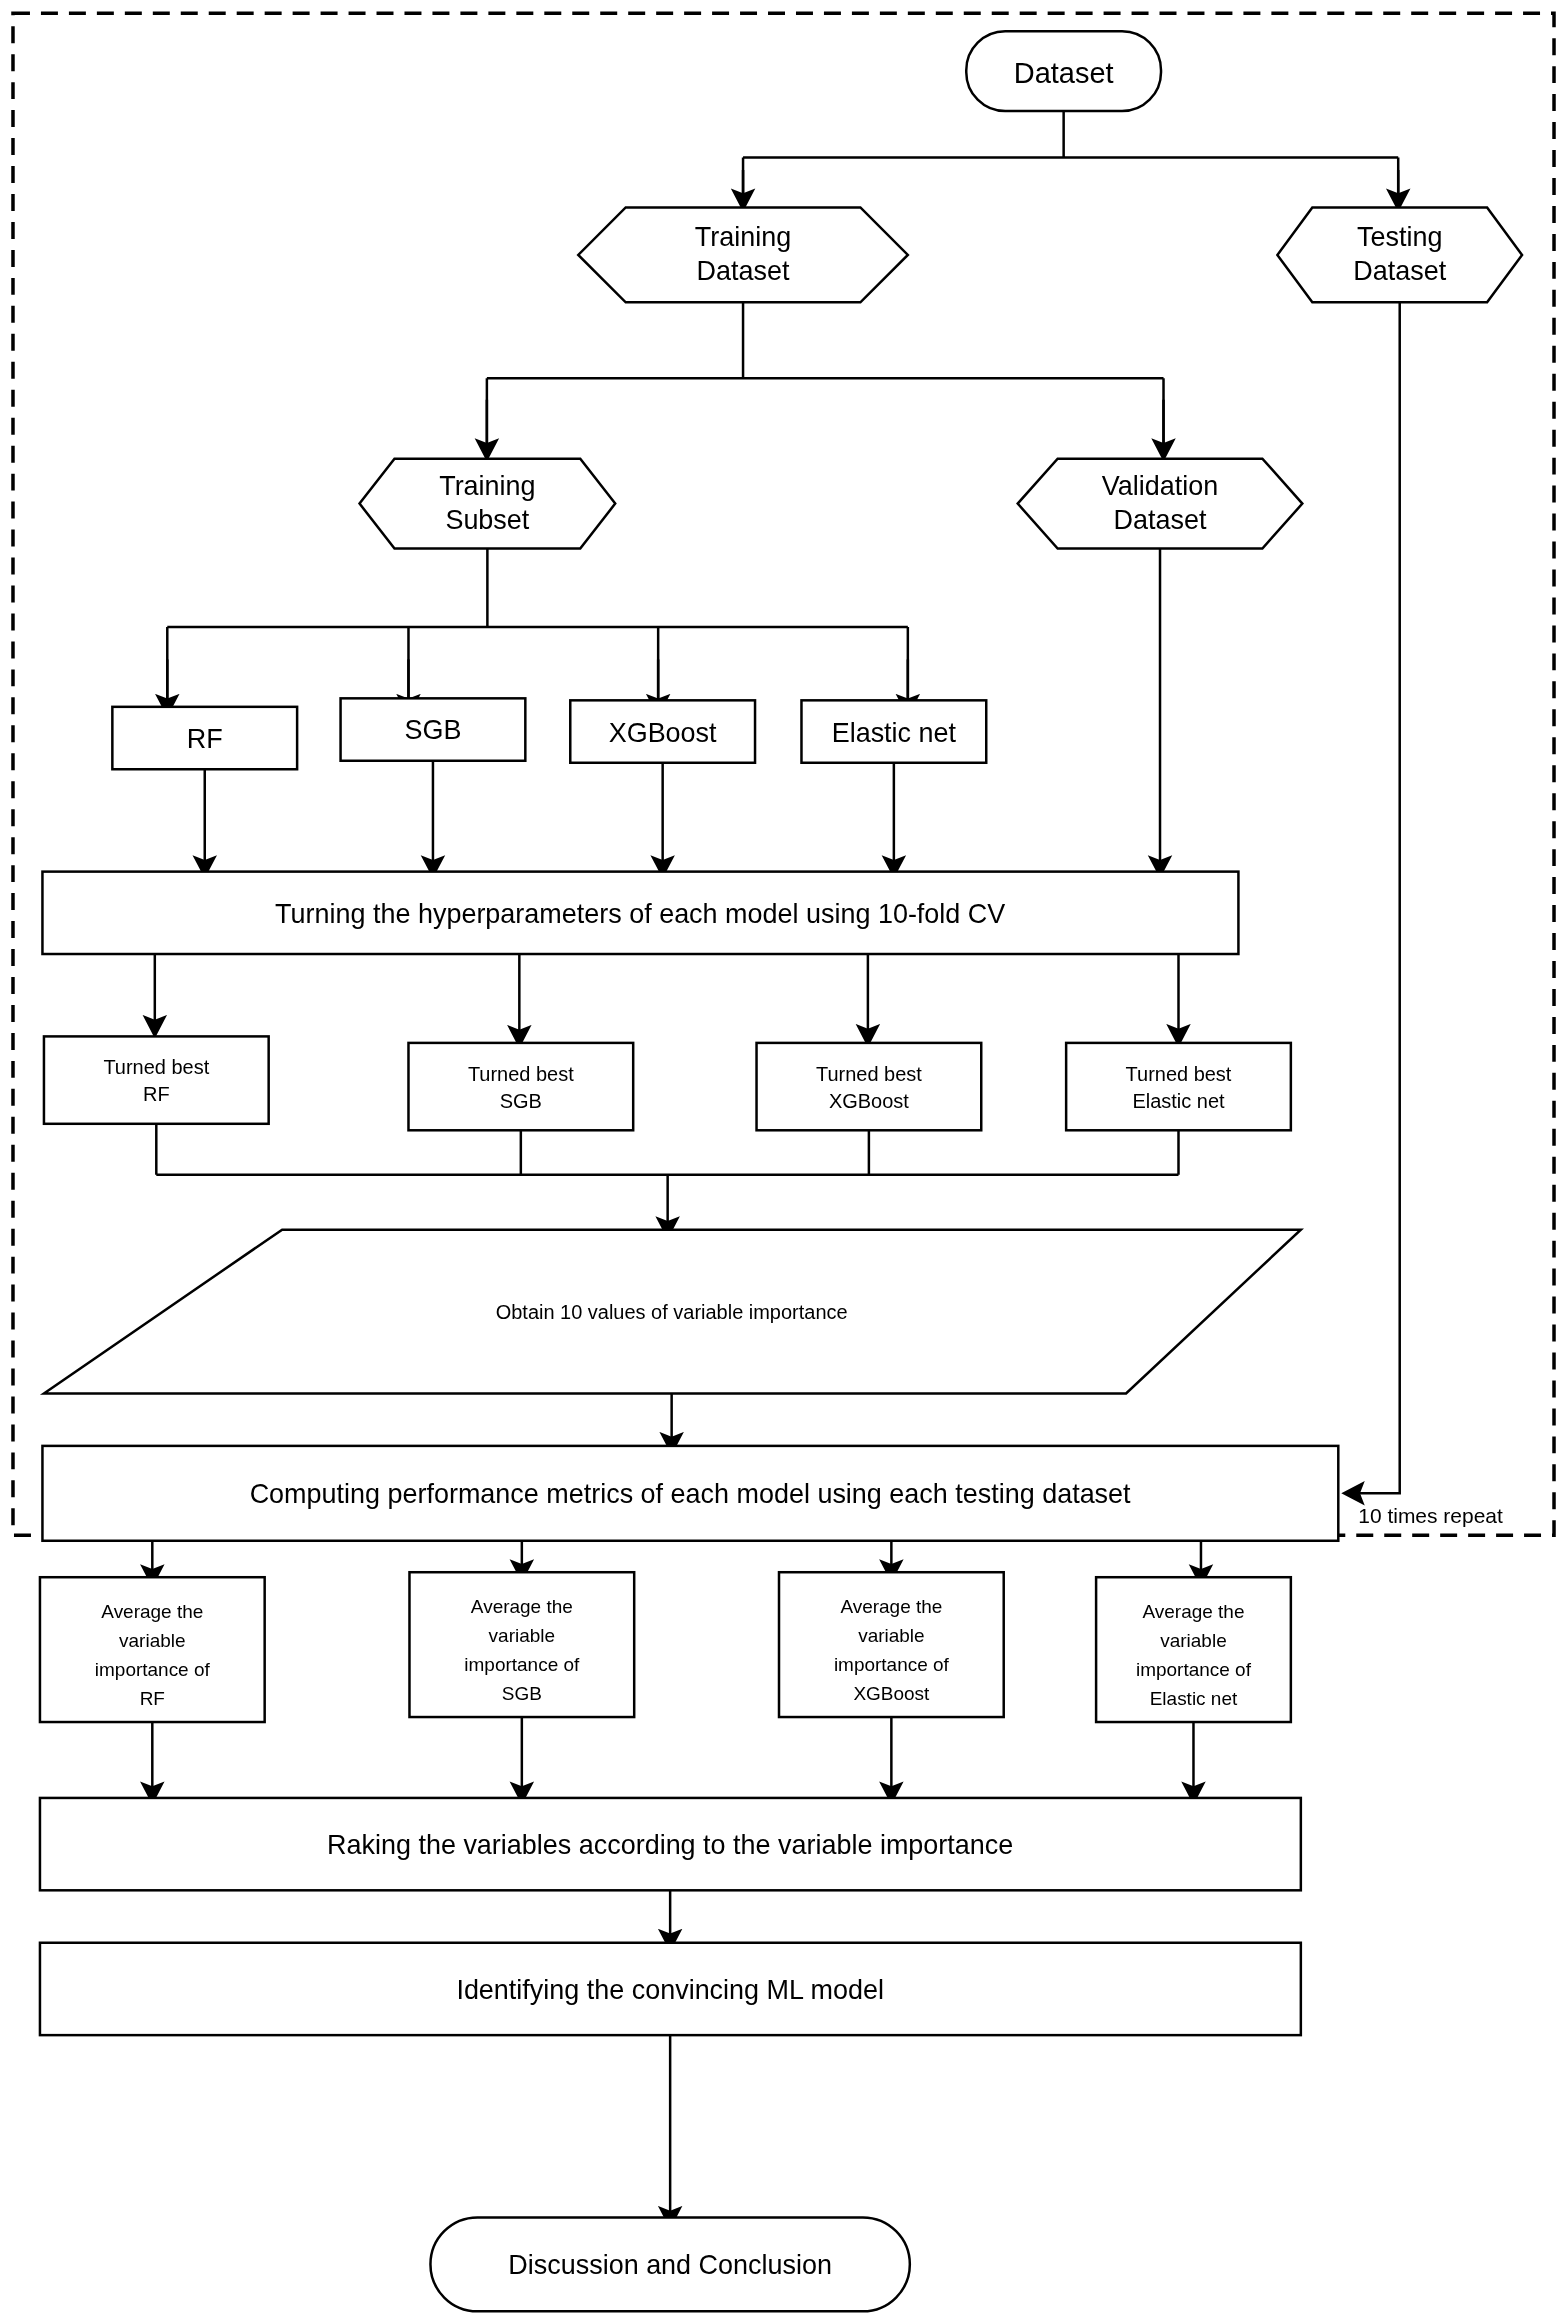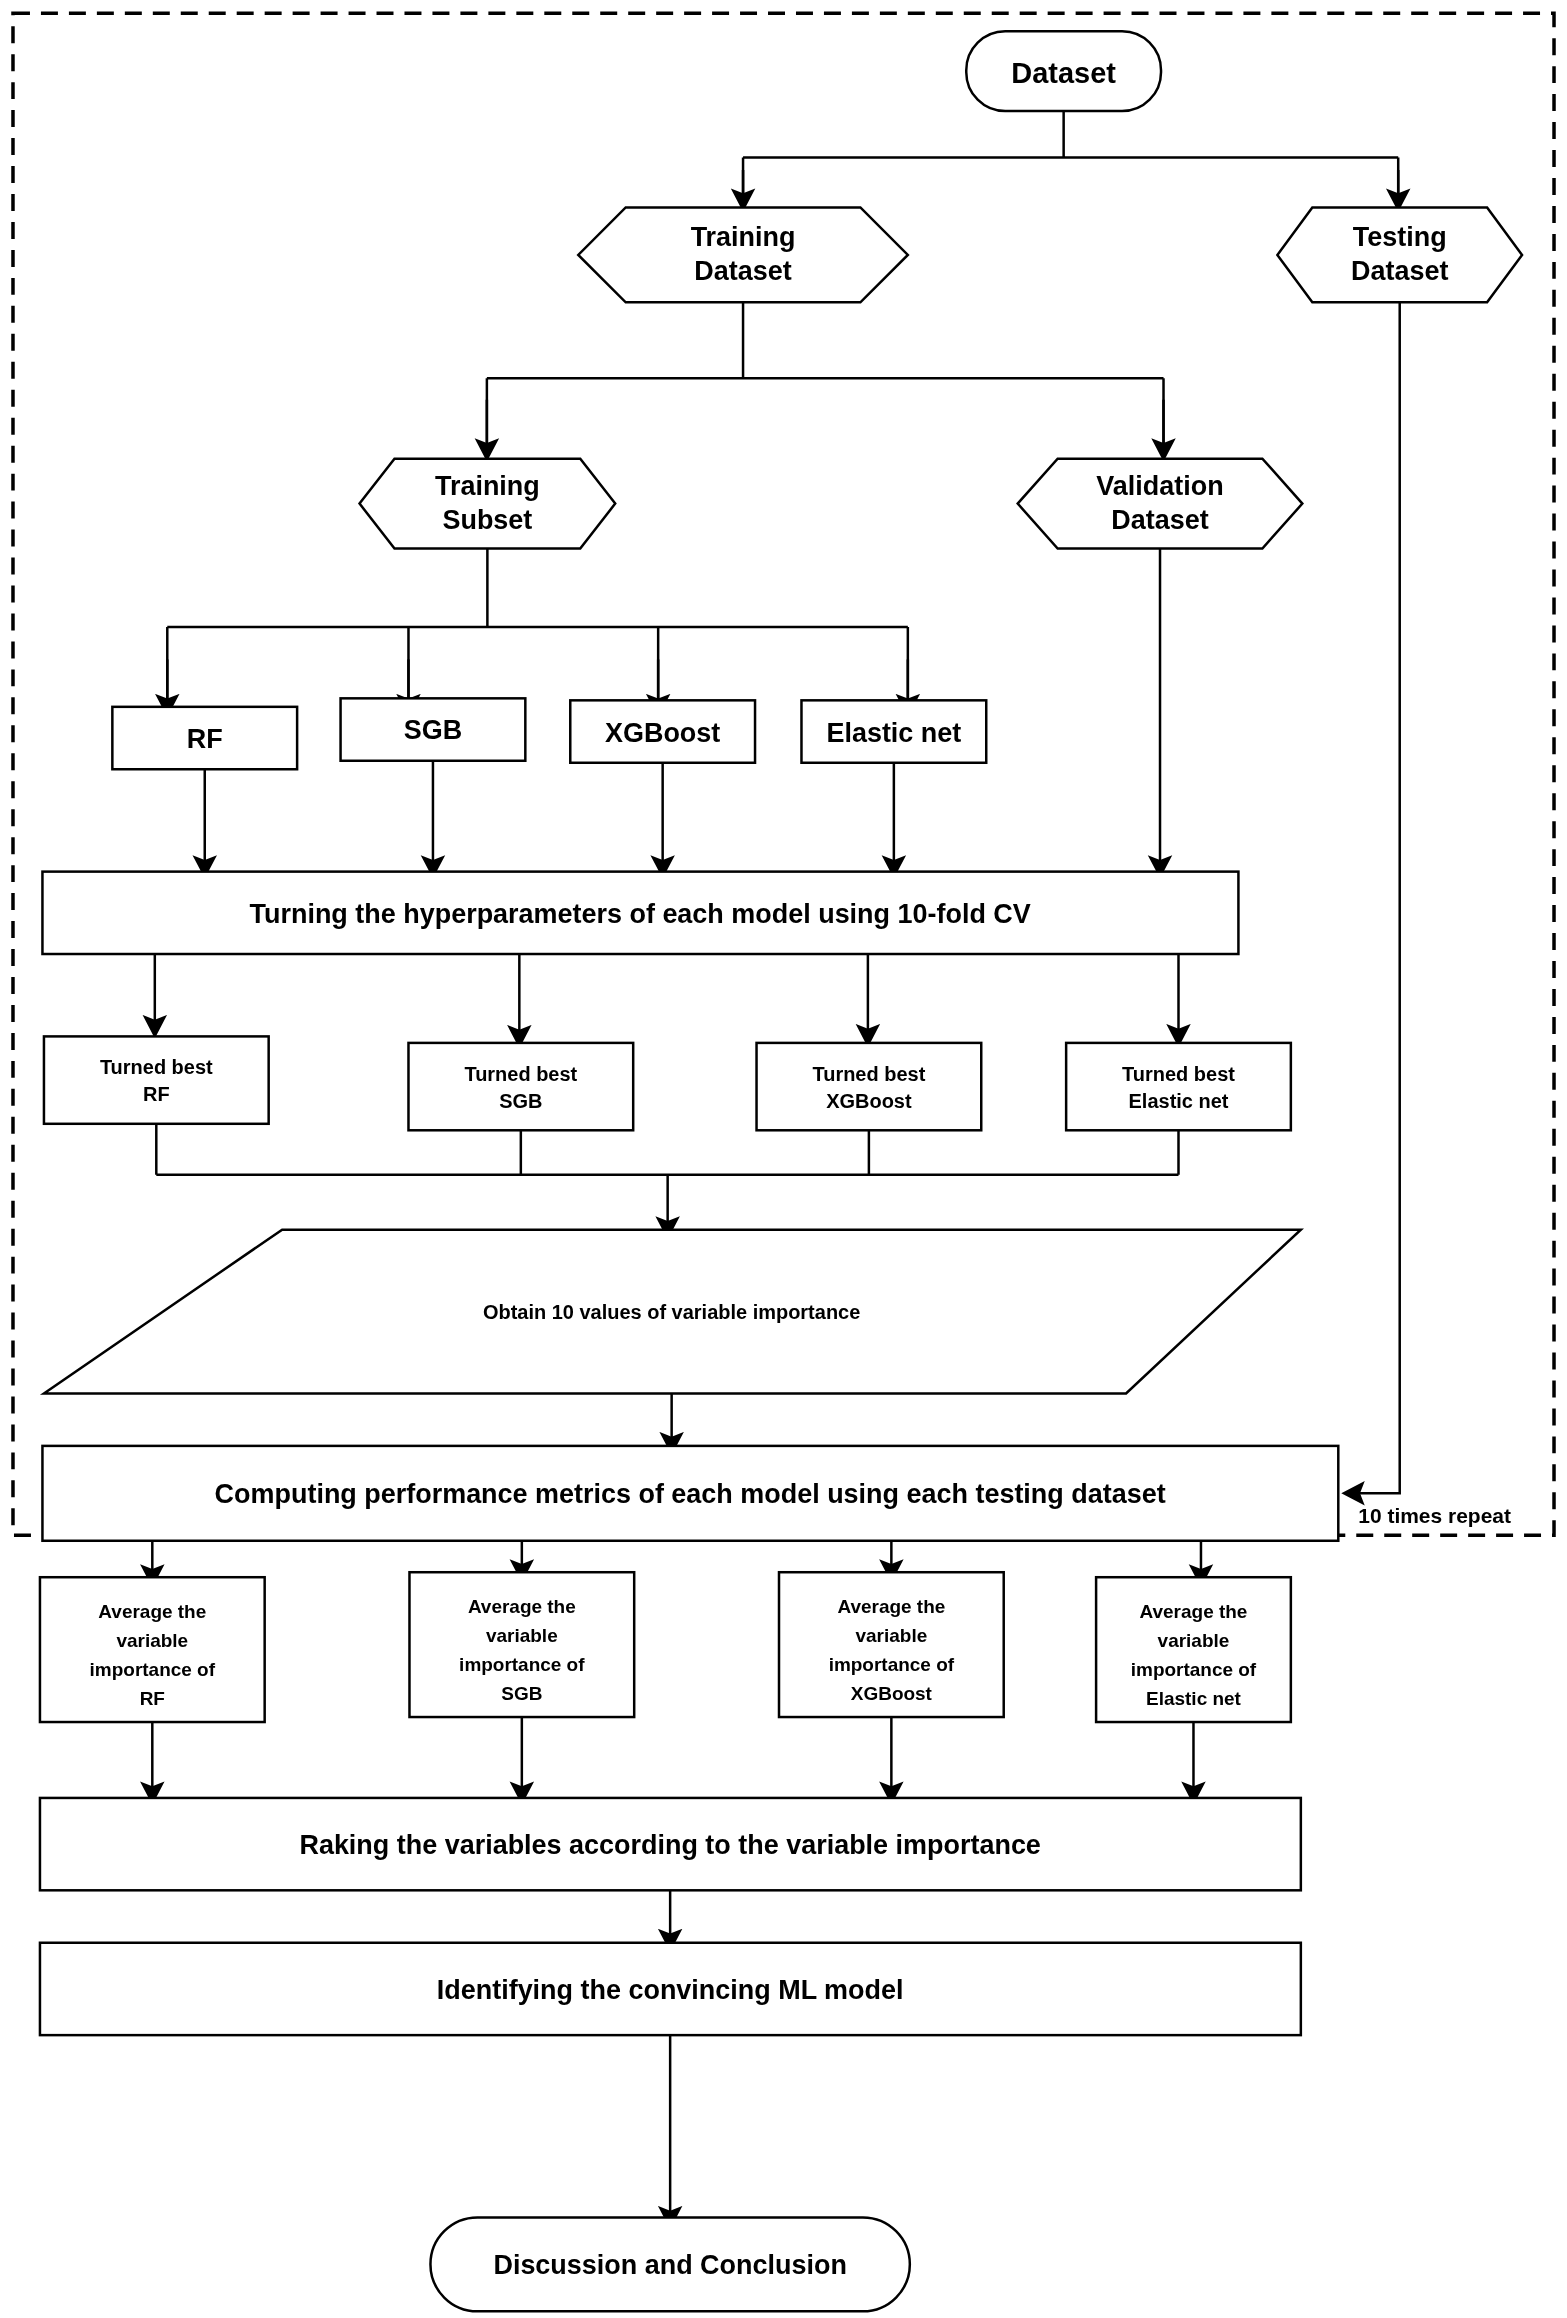--- a/index.html
+++ b/index.html
@@ -1,17 +1,17 @@
 <!DOCTYPE html>
 <html style="font-size:8px"><head>
 <meta charset="utf-8">
 <style>
   html,body{margin:0;padding:0;background:#ffffff;}
   body{font-family:"Liberation Sans",sans-serif;}
-  #stage{position:relative;width:1560px;height:2319px;background:#fff;overflow:hidden;font-weight:bold;}
+  #stage{position:relative;width:1560px;height:2319px;background:#fff;overflow:hidden;}
   svg#flow{position:absolute;left:0;top:0;width:1567px;height:2319px;}
   .shape{fill:#ffffff;stroke:#000000;stroke-width:5;}
   .conn{stroke:#000000;stroke-width:5;fill:none;}
   .dashbox{fill:none;stroke:#000000;stroke-width:7;stroke-dasharray:34 22;}
   text{fill:#000000;font-family:"Liberation Sans",sans-serif;}
   .t-xl{font-size:58px;}
   .t-lg{font-size:54px;}
   .t-sm{font-size:40px;}
   .t-xs{font-size:38px;}
   .t-rep{font-size:42px;}

